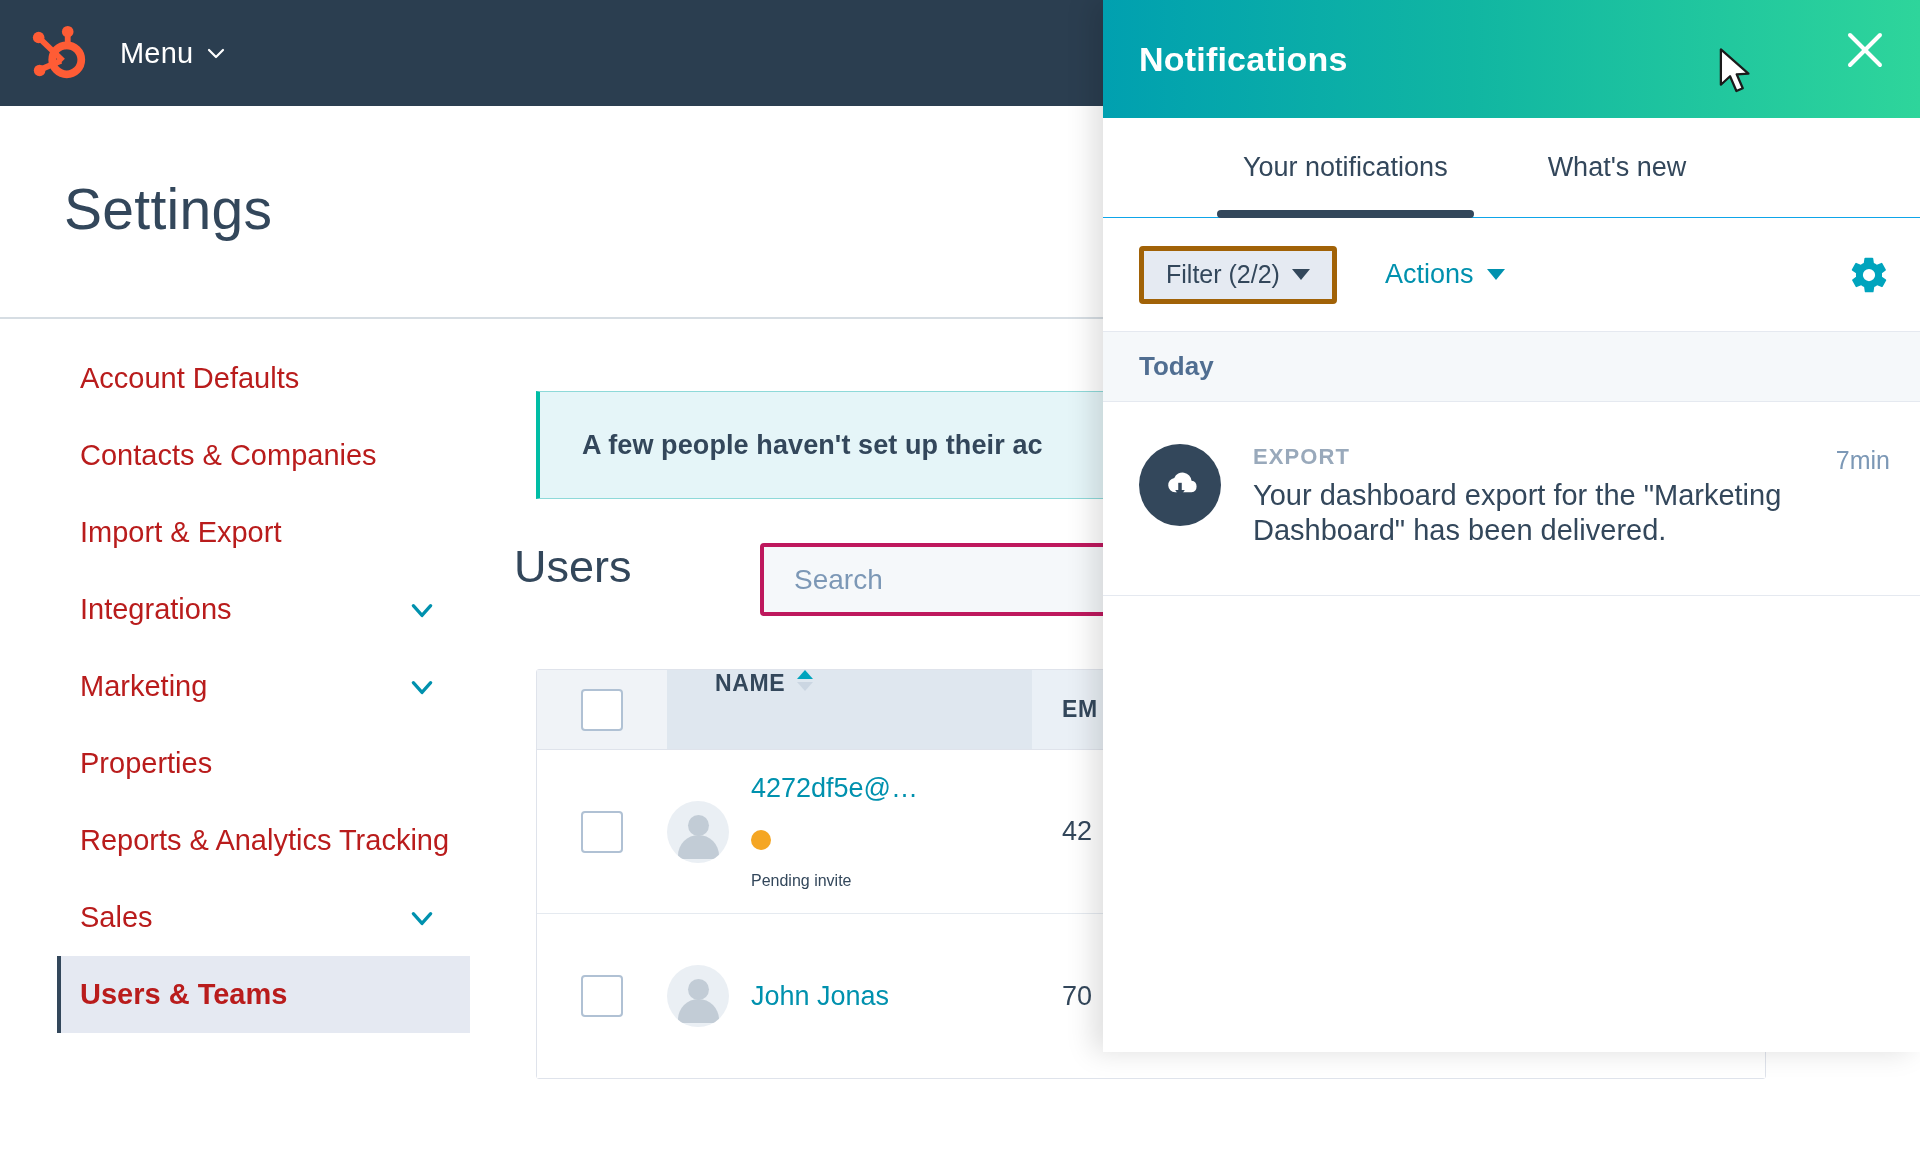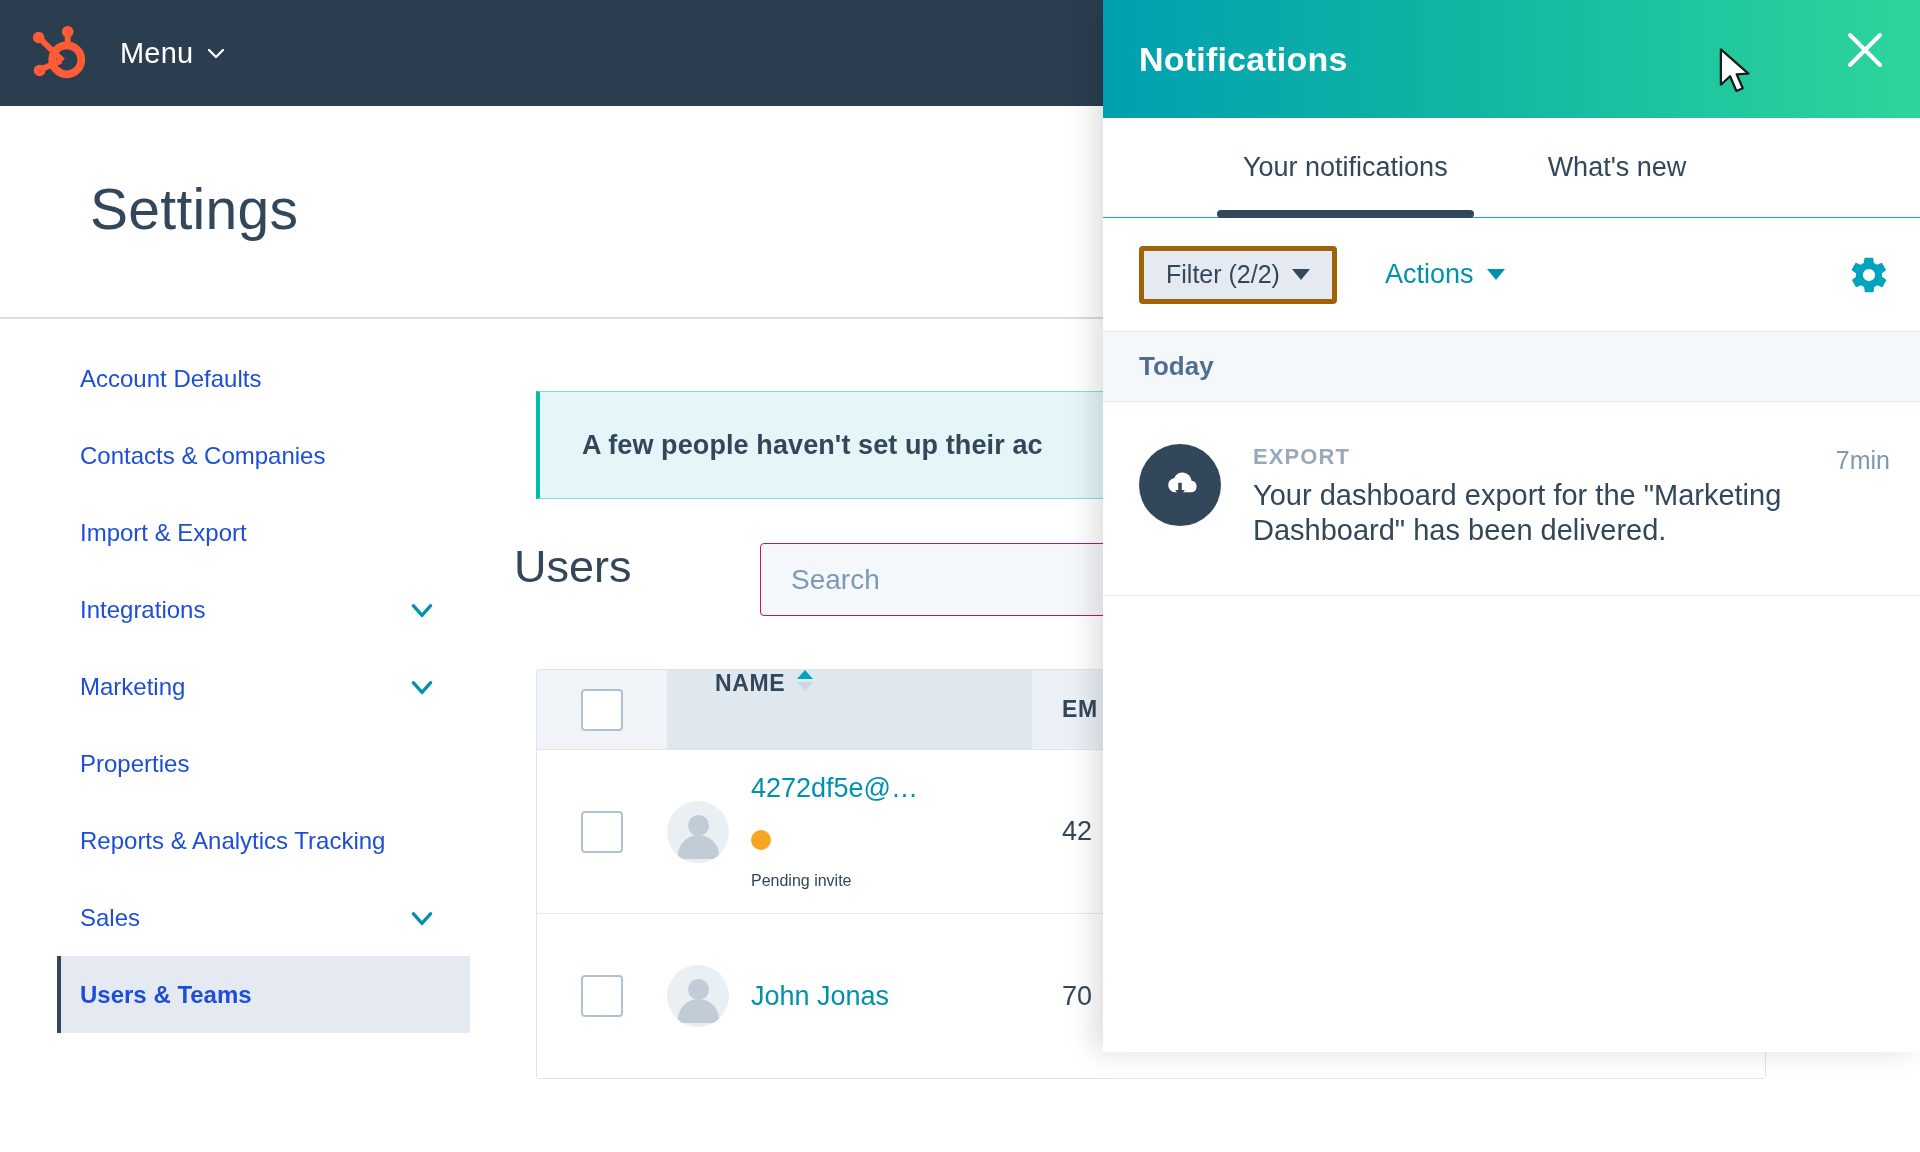--- a/index.html
+++ b/index.html
@@ -57,21 +57,21 @@
   .page-title-band {
     position: absolute;
     top: 106px; left: 0;
     width: 1920px;
     height: 213px;
     background: #ffffff;
     border-bottom: 2px solid #d6dde3;
   }
   .page-title {
     position: absolute;
-    left: 90px;
+    left: 64px;
     top: 70px;
     font-size: 57px;
     color: #33475b;
     font-weight: 300;
     letter-spacing: 0.3px;
   }
 
   
   .side-nav {
     position: absolute;
@@ -82,22 +82,22 @@
   .side-item {
     position: relative;
     display: flex;
     align-items: center;
     justify-content: space-between;
     height: 77px;
     padding: 0 35px 0 80px;
     cursor: pointer;
   }
   .side-item .lbl {
-    font-size: 24px;
-    color: #1d4ed8;
+    font-size: 29px;
+    color: #b91c1c;
     font-weight: 400;
     white-space: nowrap;
   }
   .side-item.active {
     background: #e5e9f2;
     margin-left: 57px;
     padding-left: 23px;
     width: 413px;
     box-shadow: inset 4px 0 0 0 #33475b;
   }
@@ -154,21 +154,21 @@
     font-weight: 300;
     color: #33475b;
   }
   .search-box {
     position: absolute;
     left: 290px;
     top: 2px;
     width: 480px;
     height: 73px;
     background: #f5f8fa;
-    border: 1px solid #be185d;
+    border: 4px solid #be185d;
     border-radius: 4px;
     display: flex;
     align-items: center;
     padding-left: 30px;
   }
   .search-box .ph {
     font-size: 28px;
     color: #7c98b6;
     font-weight: 400;
   }

